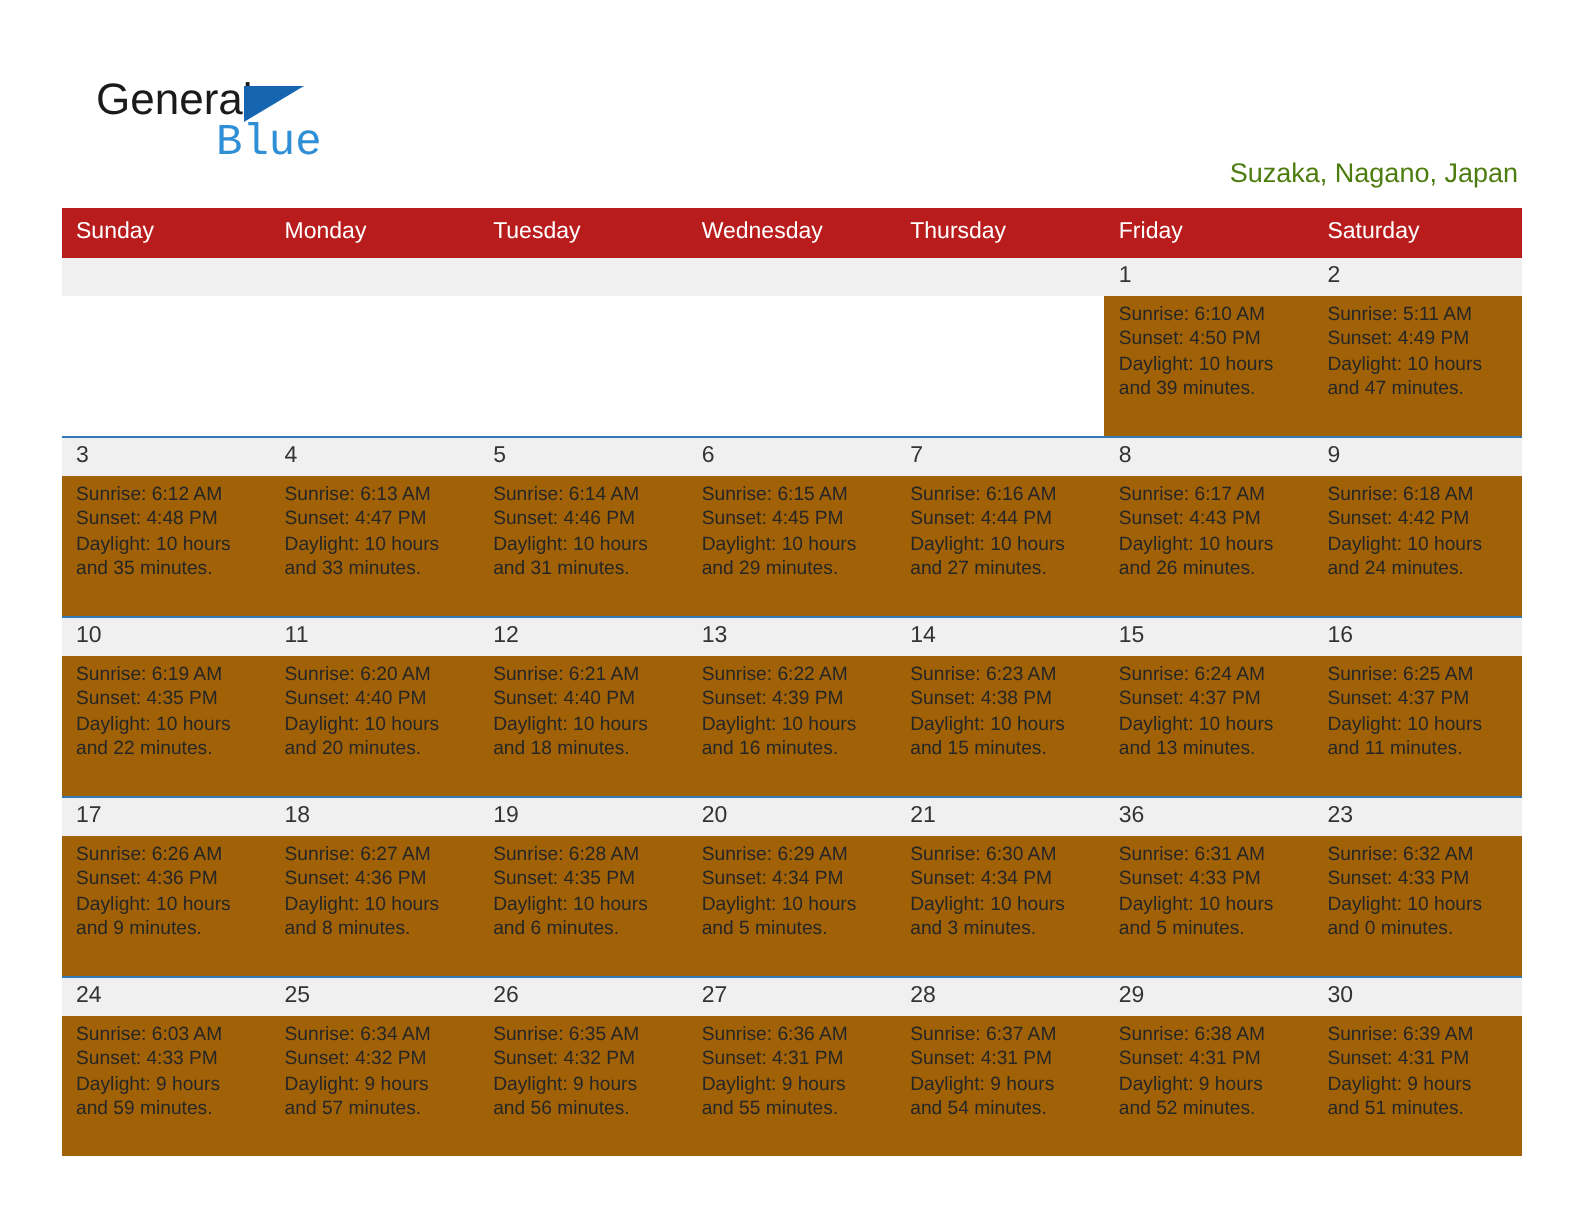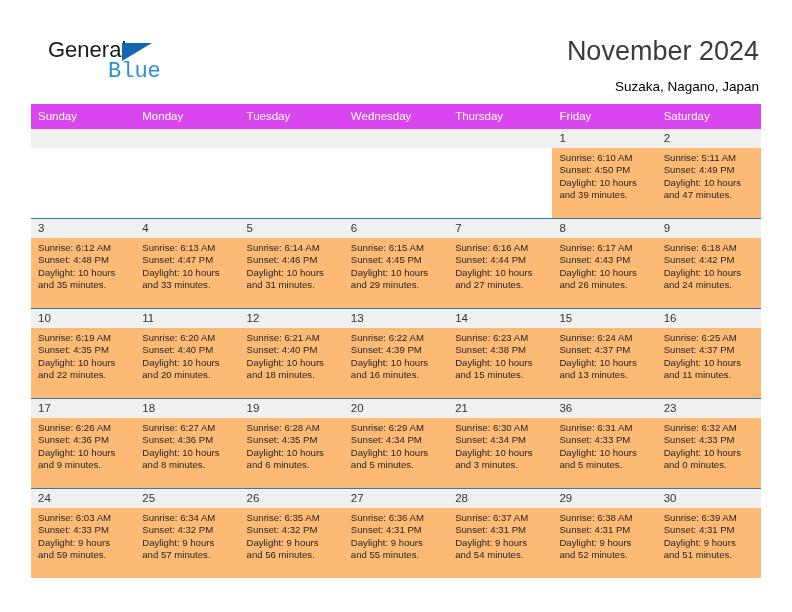--- a/index.html
+++ b/index.html
@@ -36,33 +36,33 @@
     font-size:22px; color:#2f8fd6;
     font-family:Liberation Mono, monospace;
   }
   .title {
     position:absolute; right:33px; top:36px;
     font-size:27px; color:#3b3b3b; font-weight:400;
     text-align:right; white-space:nowrap;
   }
   .subtitle {
     position:absolute; right:33px; top:79px;
-    font-size:13.5px; color:#000000;
+    font-size:13.5px; color:#4d7c0f;
     text-align:right; white-space:nowrap;
   }
 
   
   .cal {
     position:absolute; left:31px; top:104px;
     width:730px;
     border-collapse:collapse;
     table-layout:fixed;
   }
   .cal th {
-    background:#d946ef;
+    background:#b91c1c;
     color:#ffffff;
     font-size:11.5px;
     font-weight:400;
     text-align:left;
     padding:6px 0 7px 7px;
     height:22px;
     border:none;
   }
   .cal td {
     width:104.28px;
@@ -87,40 +87,39 @@
     color:#333333;
     font-size:11.5px;
     padding:3px 0 3px 7px;
     height:19px;
     line-height:13px;
   }
   .cell.empty .daynum { background:#f0f0f0; }
   .cell.empty .info { background:#ffffff; }
   .info {
     flex:1;
-    background:#fdba74;
+    background:#a16207;
     padding:4px 4px 0 7px;
     font-size:9.6px;
     line-height:12.3px;
     color:#262626;
   }
   .info div { white-space:nowrap; }
 </style>
 </head>
 <body>
 
 <div class="page">
 
   <div class="topbar">
     <div class="logo">
       <span class="logo-general">General</span>
       <span class="logo-tri"></span>
       <span class="logo-blue">Blue</span>
     </div>
-    <div class="title">November 2024</div>
     <div class="subtitle">Suzaka, Nagano, Japan</div>
   </div>
 
   <table class="cal">
     <thead>
       <tr id="hdr-row">
           <th>Sunday</th>
           <th>Monday</th>
           <th>Tuesday</th>
           <th>Wednesday</th>

